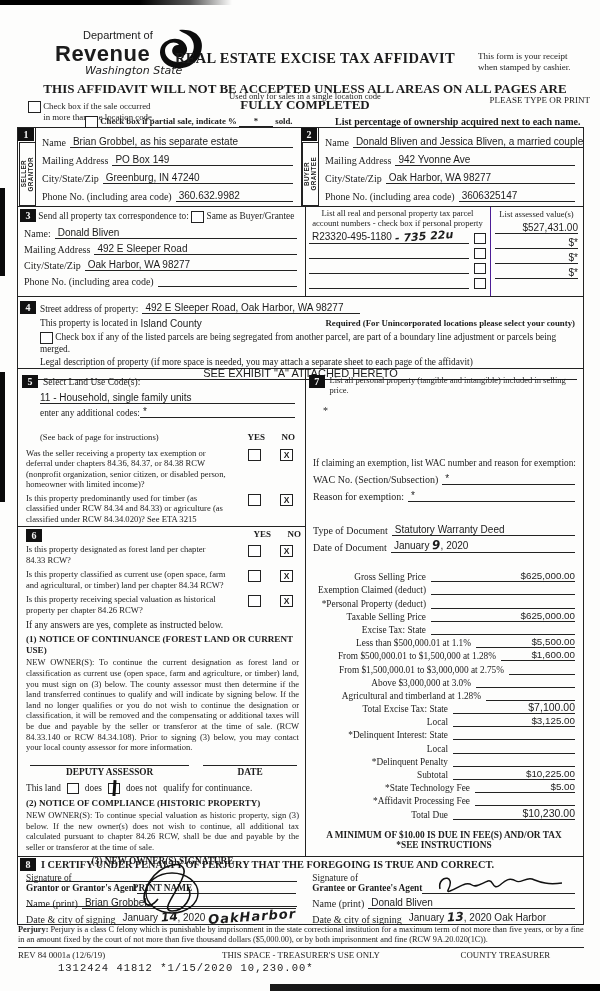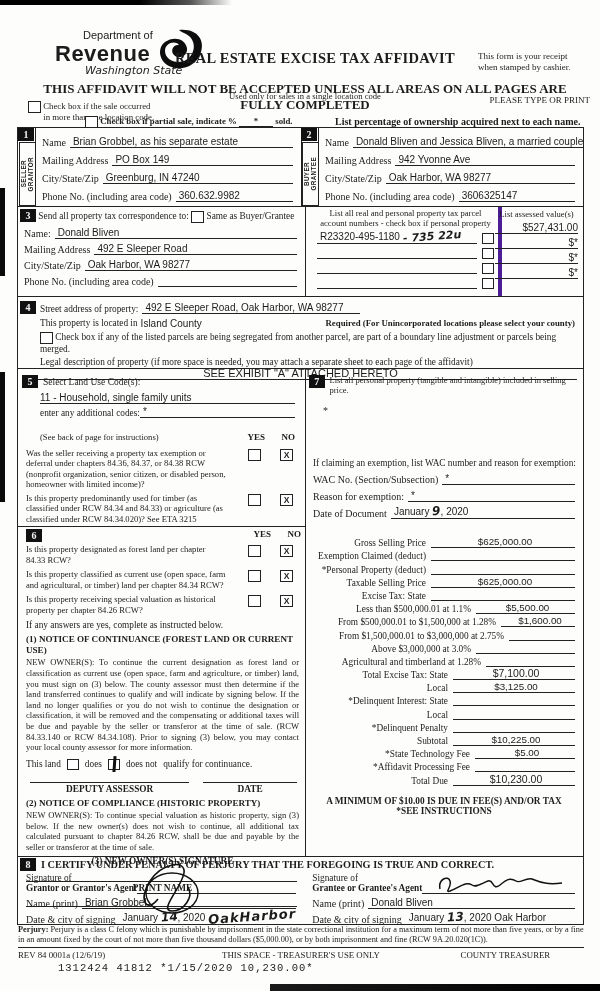--- a/index.html
+++ b/index.html
@@ -46,21 +46,21 @@
   .flbl{white-space:nowrap;padding-right:4px;}
   .fval{flex:1;border-bottom:1px solid #222;font-family:"Liberation Sans",sans-serif;
         font-size:10px;padding-left:3px;white-space:nowrap;}
   .band{position:absolute;left:0;width:100%;}
   .sec12{top:0;height:78px;}
   .half{position:absolute;top:0;height:78px;}
   .halfL{left:0;width:283px;border-right:1px solid #222;}
   .halfR{left:283px;width:282px;}
   .sec3band{top:78px;height:90px;border-top:1.4px solid #222;}
   .col3a{position:absolute;left:0;top:0;width:287px;height:90px;border-right:1px solid #222;}
-  .col3b{position:absolute;left:295px;top:0;width:185px;height:90px;border-right:4px solid #4c1d95;}
+  .col3b{position:absolute;left:287px;top:0;width:185px;height:90px;border-right:1px solid #4c1d95;}
   .col3c{position:absolute;left:472px;top:0;width:93px;height:90px;}
   .sec4band{top:168px;height:72px;border-top:1.4px solid #222;font-size:9.3px;}
   .cols56{top:240px;height:488px;border-top:1.2px solid #222;}
   .colL{position:absolute;left:0;top:0;width:287px;height:488px;border-right:1px solid #222;padding:0;}
   .colR{position:absolute;left:287px;top:0;width:278px;height:488px;}
   .sec8band{top:728px;height:68px;border-top:1.6px solid #222;}
   
   .qwrap{position:relative;margin:0 6px 0 8px;font-size:8.6px;line-height:1.22;}
   .qtext{width:200px;}
   .qyes{position:absolute;top:1px;right:38px;}
@@ -68,21 +68,21 @@
   .ynhead{position:relative;height:12px;font-weight:bold;font-size:9px;margin:0 6px 2px 8px;}
   .ynhead .y{position:absolute;right:34px;}
   .ynhead .n{position:absolute;right:4px;}
   .para{margin:1px 6px 0 8px;font-size:8.55px;line-height:1.24;text-align:left;}
   .bold{font-weight:bold;}
   .center{text-align:center;}
   .uline{border-bottom:1px solid #222;}
   
   .taxrow{display:flex;align-items:flex-end;margin:0 8px 0 4px;height:13.2px;font-size:9.3px;}
   .taxlbl{white-space:nowrap;text-align:right;padding-right:5px;flex:0 0 auto;margin-left:auto;}
-  .taxval{flex:0 0 auto;border-bottom:1px solid #222;text-align:center;
+  .taxval{flex:0 0 auto;border-bottom:1px solid #222;text-align:right;
           font-family:"Liberation Sans",sans-serif;font-size:9.8px;padding-left:4px;}
   .hand{font-family:"DejaVu Sans",sans-serif;font-style:italic;font-weight:bold;
         display:inline-block;transform:rotate(-4deg);font-size:12px;}
   .mono{font-family:"Liberation Mono",monospace;}
   .sig-svg{position:absolute;pointer-events:none;}
   .perjury{position:absolute;top:925px;left:18px;width:566px;font-size:8.3px;line-height:1.25;}
   .footrow{position:absolute;top:947px;left:18px;width:566px;border-top:1.2px solid #222;
            padding-top:2px;display:flex;font-size:8.8px;}
   .stamp{position:absolute;top:962px;left:58px;font-size:10.5px;letter-spacing:1px;color:#222;}
 </style>
@@ -317,34 +317,34 @@
           <span class="cb qno">X</span>
         </div>
         <div class="qwrap" style="margin-top:4px;">
           <div class="qtext">Is this property receiving special valuation as historical property per chapter 84.26 RCW?</div>
           <span class="cb qyes"></span>
           <span class="cb qno">X</span>
         </div>
         <div class="para" style="font-size:9.3px;margin-top:5px;">If any answers are yes, complete as instructed below.</div>
         <div class="para bold" style="font-size:9.1px;margin-top:2px;">(1) NOTICE OF CONTINUANCE (FOREST LAND OR CURRENT USE)</div>
         <div class="para" style="text-align:justify;">NEW OWNER(S):  To continue the current designation as forest land or classification as current use (open space, farm and agriculture, or timber) land, you must sign on (3) below.  The county assessor must then determine if the land transferred continues to qualify and will indicate by signing below. If the land no longer qualifies or you do not wish to continue the designation or classification, it will be removed and the compensating or additional taxes will be due and payable by the seller or transferor at the time of sale.  (RCW 84.33.140 or RCW 84.34.108).  Prior to signing (3) below, you may contact your local county assessor for more information.</div>
+        <div style="display:flex;gap:14px;margin:12px 8px 0 12px;">
+          <span style="flex:1.7;border-top:1px solid #222;text-align:center;font-size:9.3px;font-weight:bold;padding-top:1px;">DEPUTY ASSESSOR</span>
+          <span style="flex:1;border-top:1px solid #222;text-align:center;font-size:9.3px;font-weight:bold;padding-top:1px;">DATE</span>
+        </div>
         <div style="margin:6px 6px 0 8px;font-size:9.3px;display:flex;align-items:center;gap:6px;">
           <span>This land</span>
           <span class="cb cb-sm"></span>
           <span>does</span>
           <span class="cb cb-sm" style="position:relative;">
               <span style="position:absolute;left:4px;top:-4px;width:2.5px;height:16px;background:#111;transform:rotate(4deg);"></span>
             </span>
           <span>does not</span>
           <span>qualify for continuance.</span>
         </div>
-        <div style="display:flex;gap:14px;margin:12px 8px 0 12px;">
-          <span style="flex:1.7;border-top:1px solid #222;text-align:center;font-size:9.3px;font-weight:bold;padding-top:1px;">DEPUTY ASSESSOR</span>
-          <span style="flex:1;border-top:1px solid #222;text-align:center;font-size:9.3px;font-weight:bold;padding-top:1px;">DATE</span>
-        </div>
         <div class="para bold" style="font-size:9.1px;margin-top:4px;">(2) NOTICE OF COMPLIANCE (HISTORIC PROPERTY)</div>
         <div class="para" style="text-align:justify;">NEW OWNER(S):  To continue special valuation as historic property, sign (3) below.  If the new owner(s) does not wish to continue, all additional tax calculated pursuant to chapter 84.26 RCW, shall be due and payable by the seller or transferor at the time of sale.</div>
         <div class="para bold center" style="font-size:9.3px;margin-top:4px;">(3) NEW OWNER(S) SIGNATURE</div>
         <div style="border-bottom:1px solid #222;height:13px;margin:0 8px;"></div>
         <div class="para bold center" style="font-size:9.3px;margin-top:1px;">PRINT NAME</div>
         <div style="border-bottom:1px solid #222;height:12px;margin:0 8px;"></div>
       </div>
 
       <div class="colR">
         <div style="display:flex;align-items:flex-start;gap:5px;padding:6px 4px 0 4px;font-size:8.5px;">
@@ -353,20 +353,24 @@
         </div>
         <div style="margin:10px 0 0 18px;font-size:10px;">*</div>
         <div style="margin:42px 6px 0 8px;font-size:9.3px;">If claiming an exemption, list WAC number and reason for exemption:</div>
         <div class="fieldline" style="height:15px;margin:2px 8px 0 8px;align-items:flex-end;">
           <span class="flbl">WAC No. (Section/Subsection)</span>
           <span class="fval">*</span>
         </div>
         <div class="fieldline" style="height:15px;margin:2px 8px 0 8px;">
           <span class="flbl">Reason for exemption:</span>
           <span class="fval">*</span>
+        </div>
+        <div class="fieldline" style="height:16px;margin:18px 8px 0 8px;">
+          <span class="flbl">Type of Document</span>
+          <span class="fval">Statutory Warranty Deed</span>
         </div>
         <div class="fieldline" style="height:16px;margin:1px 8px 0 8px;">
           <span class="flbl">Date of Document</span>
           <span class="fval"><span>January</span> <span class="hand">9</span><span>, 2020</span></span>
         </div>
 
         <div style="margin-top:16px;">
           <div class="taxrow">
               <span class="taxlbl">Gross Selling Price</span>
               <span class="taxval" style="width:140px;">$625,000.00</span>

